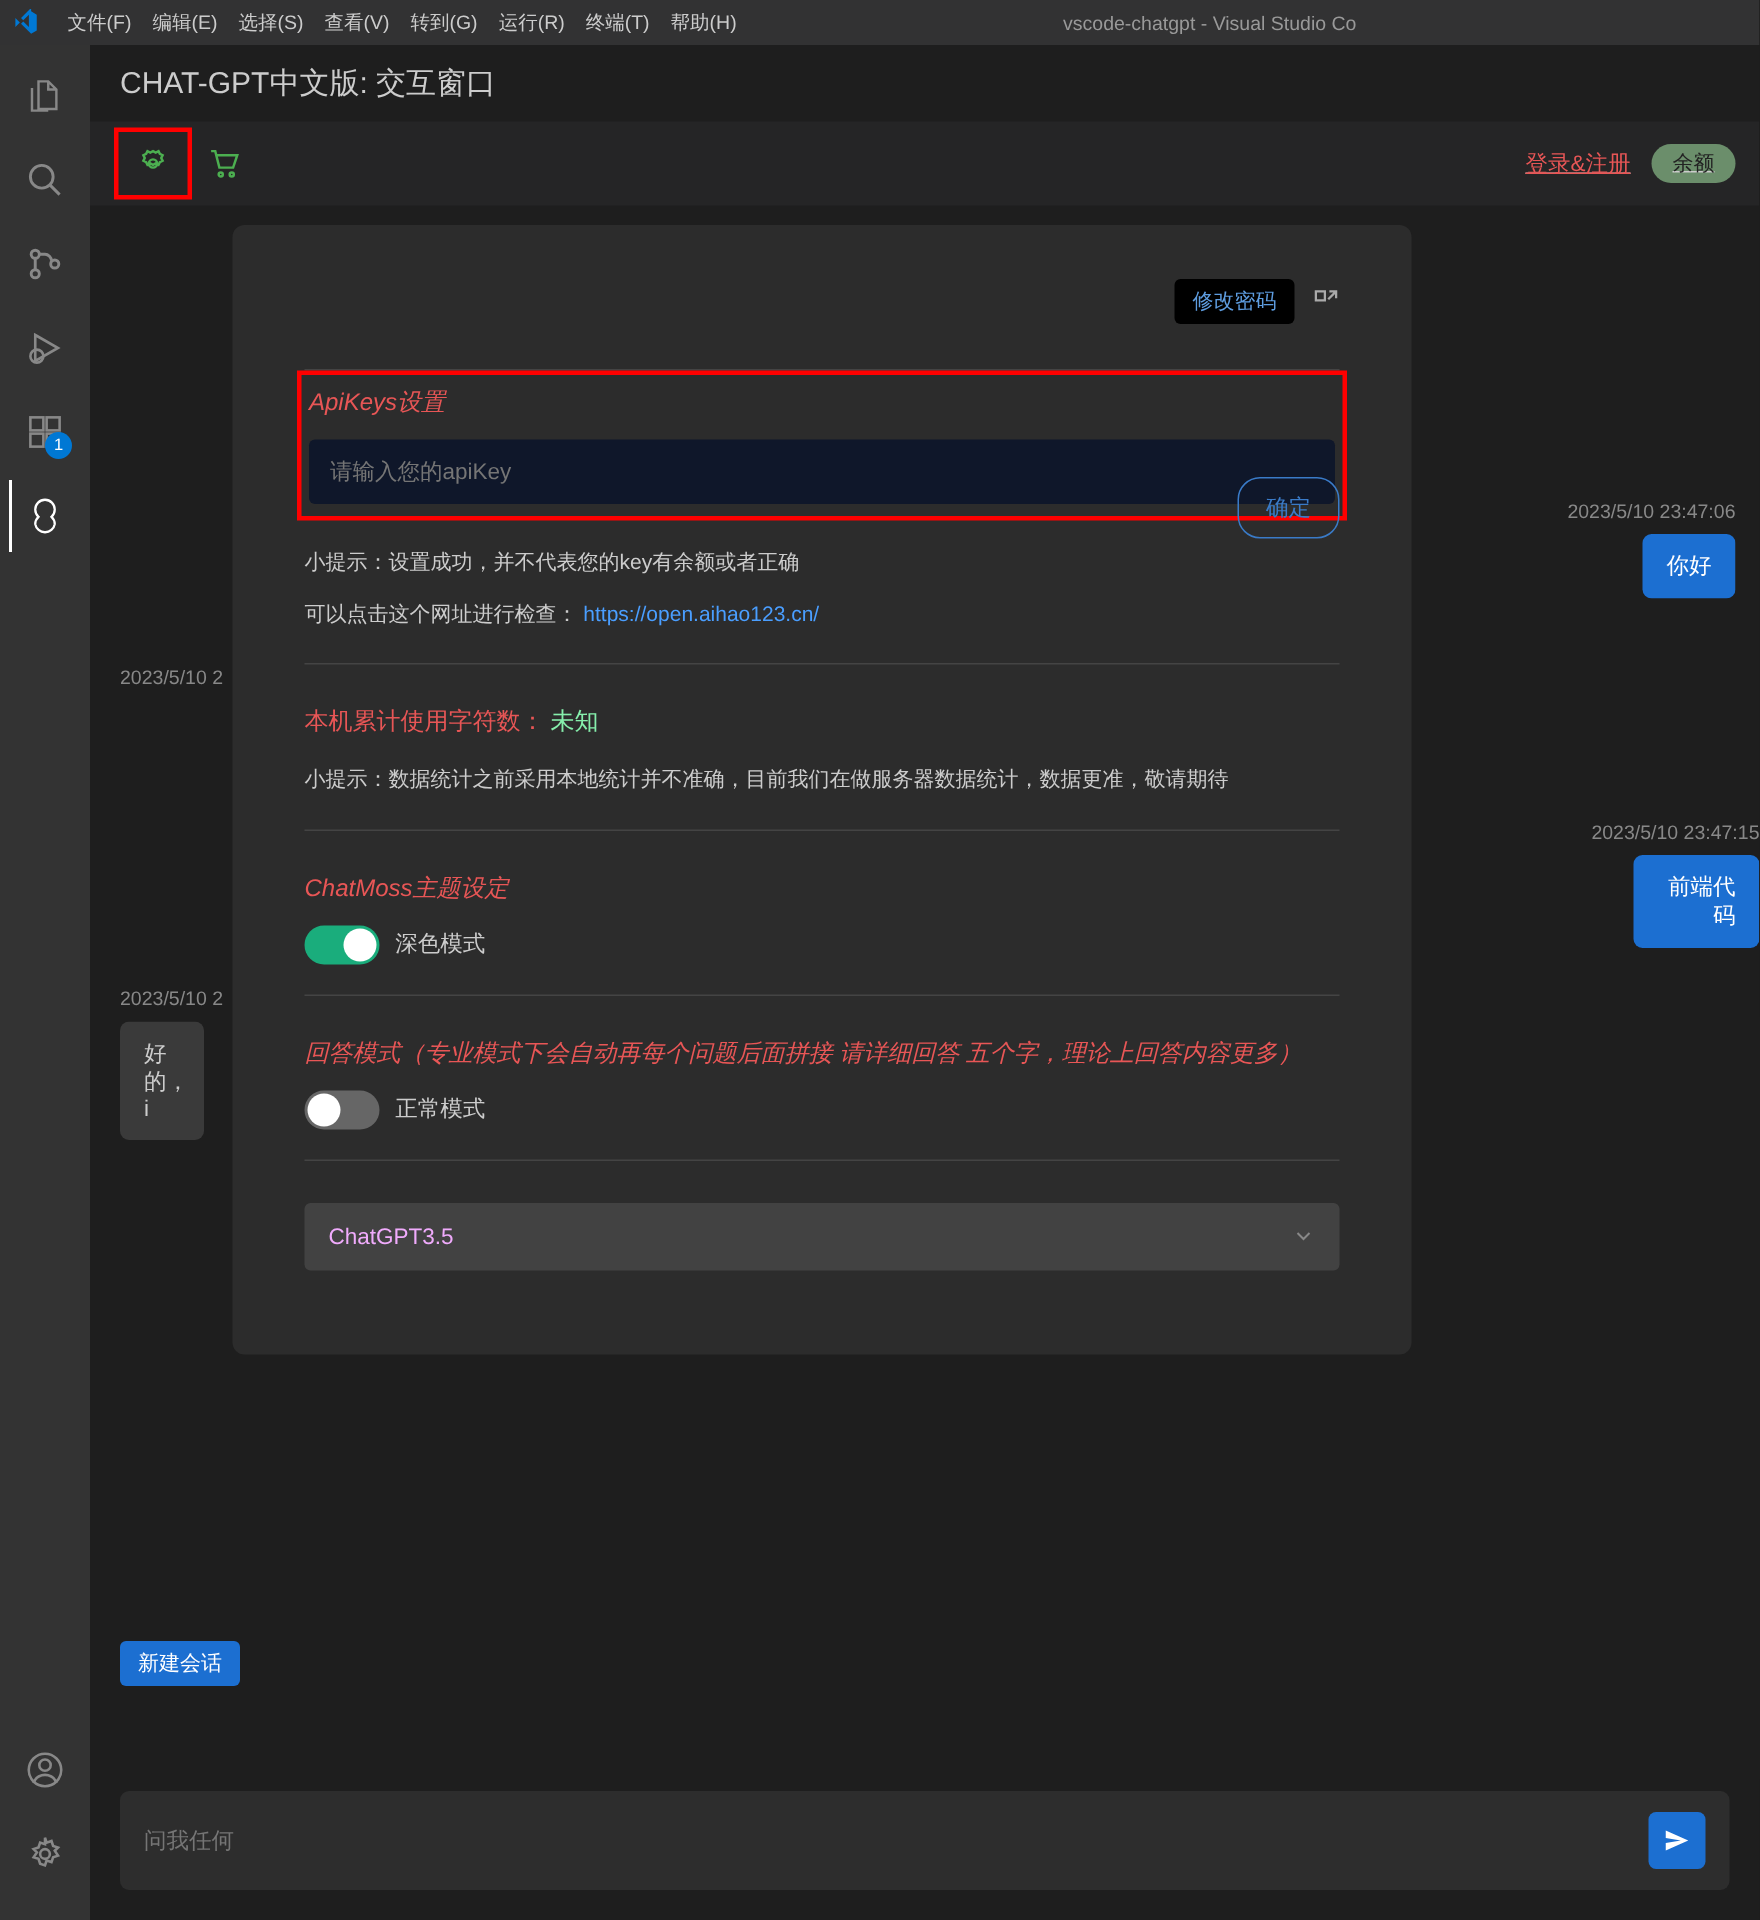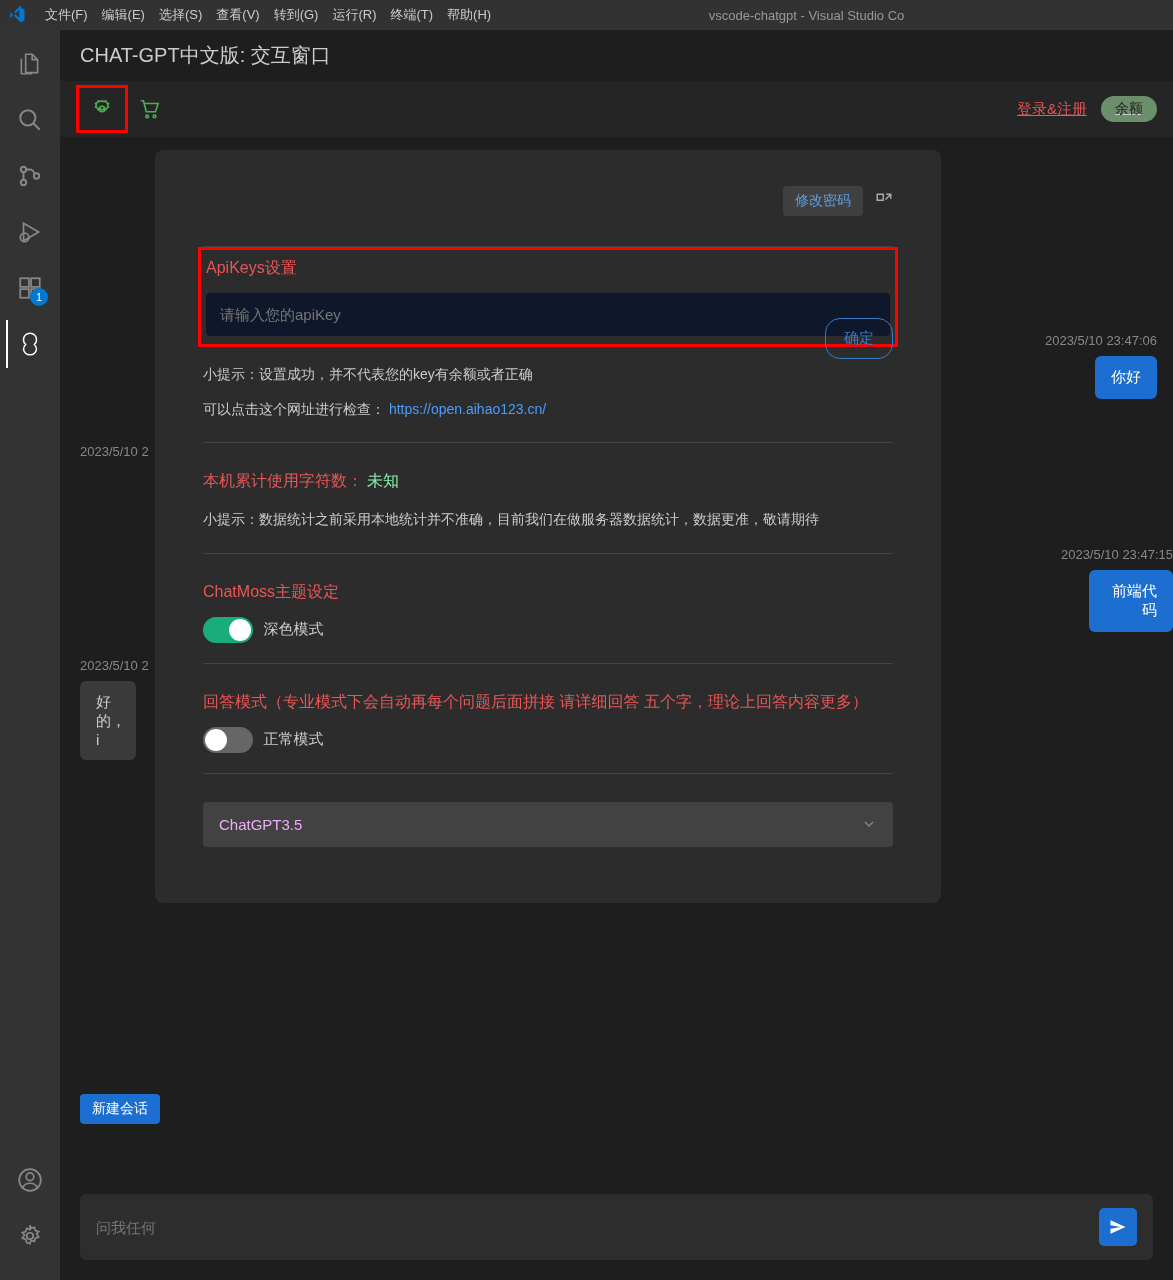--- a/index.html
+++ b/index.html
@@ -217,38 +217,39 @@
       z-index: 100;
     }
     .modal-top {
       display: flex;
       justify-content: flex-end;
       align-items: center;
       gap: 12px;
       margin-bottom: 30px;
     }
     .change-pwd {
-      background: #404040;
+      background: #000000;
       color: #5e9de0;
       padding: 6px 12px;
       border-radius: 4px;
       font-size: 14px;
       border: none;
       cursor: pointer;
     }
     .fullscreen-icon { color: #aaa; cursor: pointer; }
     .section {
       border-top: 1px solid #444;
       padding: 28px 0 20px 0;
     }
     .section:first-of-type { border-top: 1px solid #444; }
     .section-title {
       color: #e85656;
       font-size: 16px;
       margin-bottom: 14px;
+      font-style: italic;
     }
     .apikey-box {
       border: 3px solid #ff0000;
       padding: 0 0 8px 0;
       margin: -33px -5px 14px -5px;
     }
     .apikey-box .section-title {
       padding: 8px 5px 0 5px;
     }
     .apikey-row {

